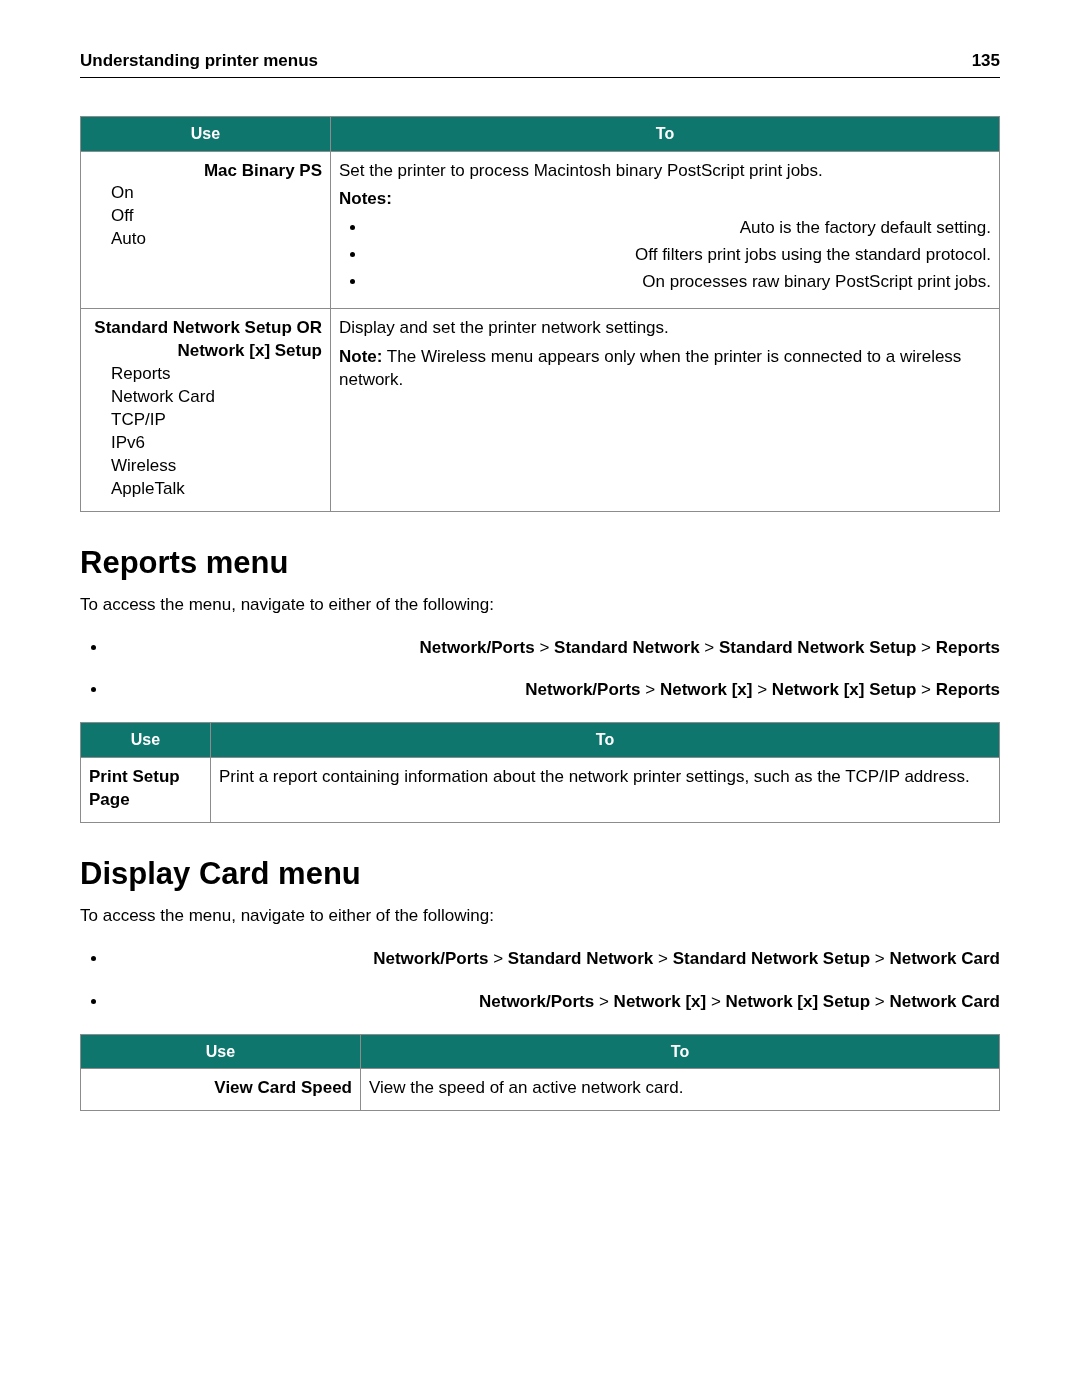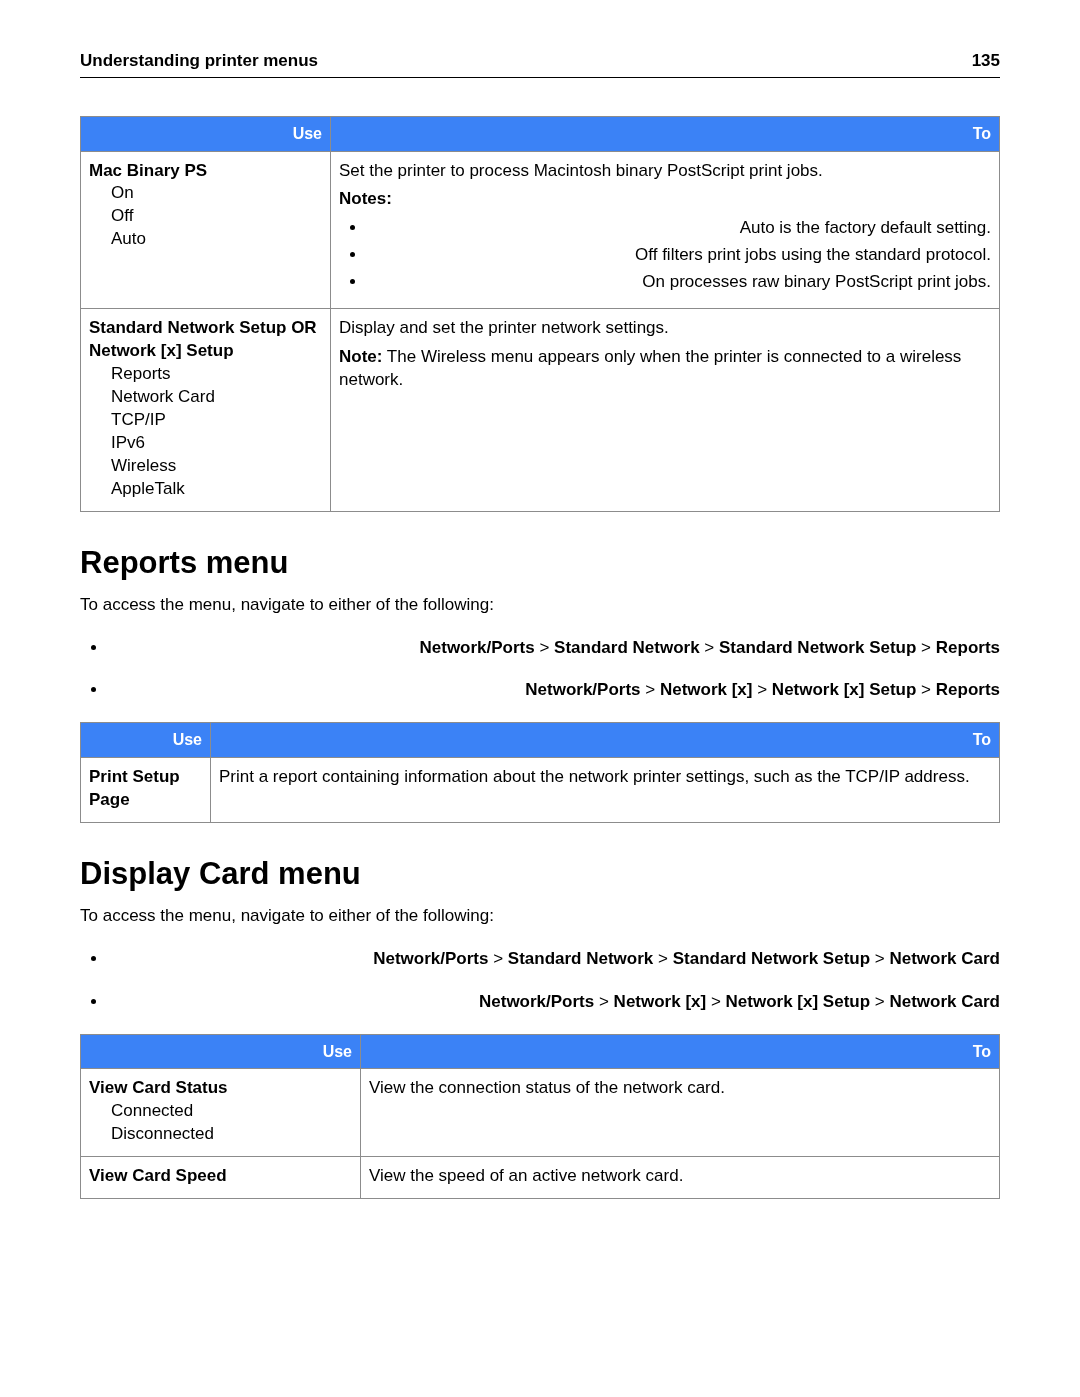--- a/index.html
+++ b/index.html
@@ -20,35 +20,35 @@
     margin-bottom: 38px;
     font-weight: bold;
   }
   .page-head span { font-size: 17px; }
   table {
     width: 100%;
     border-collapse: collapse;
     margin-bottom: 30px;
   }
   th {
-    background: #3b82f6;
+    background: #0f766e;
     color: #fff;
-    text-align: right;
+    text-align: center;
     font-weight: bold;
     padding: 6px 8px;
     border: 1px solid #8c8c8c;
     font-size: 16px;
   }
   td {
     border: 1px solid #8c8c8c;
     padding: 8px 8px 10px 8px;
     vertical-align: top;
     font-size: 17px;
   }
-  .setting-name { font-weight: bold; }
+  .setting-name { font-weight: bold; text-align: right; }
   .opt-indent { padding-left: 22px; }
   .notes-label { font-weight: bold; margin-top: 6px; display: block; }
   .note-inline { display: inline; }
   td ul { margin: 6px 0 0 28px; padding: 0; }
   td ul li { margin: 4px 0; text-align: right; }
   h2.section-title {
     font-size: 31px;
     font-weight: bold;
     margin: 26px 0 10px 0;
   }
@@ -155,26 +155,18 @@
 <table>
   <thead>
     <tr>
       <th class="mid-col">Use</th>
       <th>To</th>
     </tr>
   </thead>
   <tbody>
     <tr>
       <td>
-        <div class="setting-name">View Card Status</div>
-        <div class="opt-indent">Connected</div>
-        <div class="opt-indent">Disconnected</div>
-      </td>
-      <td>View the connection status of the network card.</td>
-    </tr>
-    <tr>
-      <td>
         <div class="setting-name">View Card Speed</div>
       </td>
       <td>View the speed of an active network card.</td>
     </tr>
   </tbody>
 </table>
 
 </body></html>

